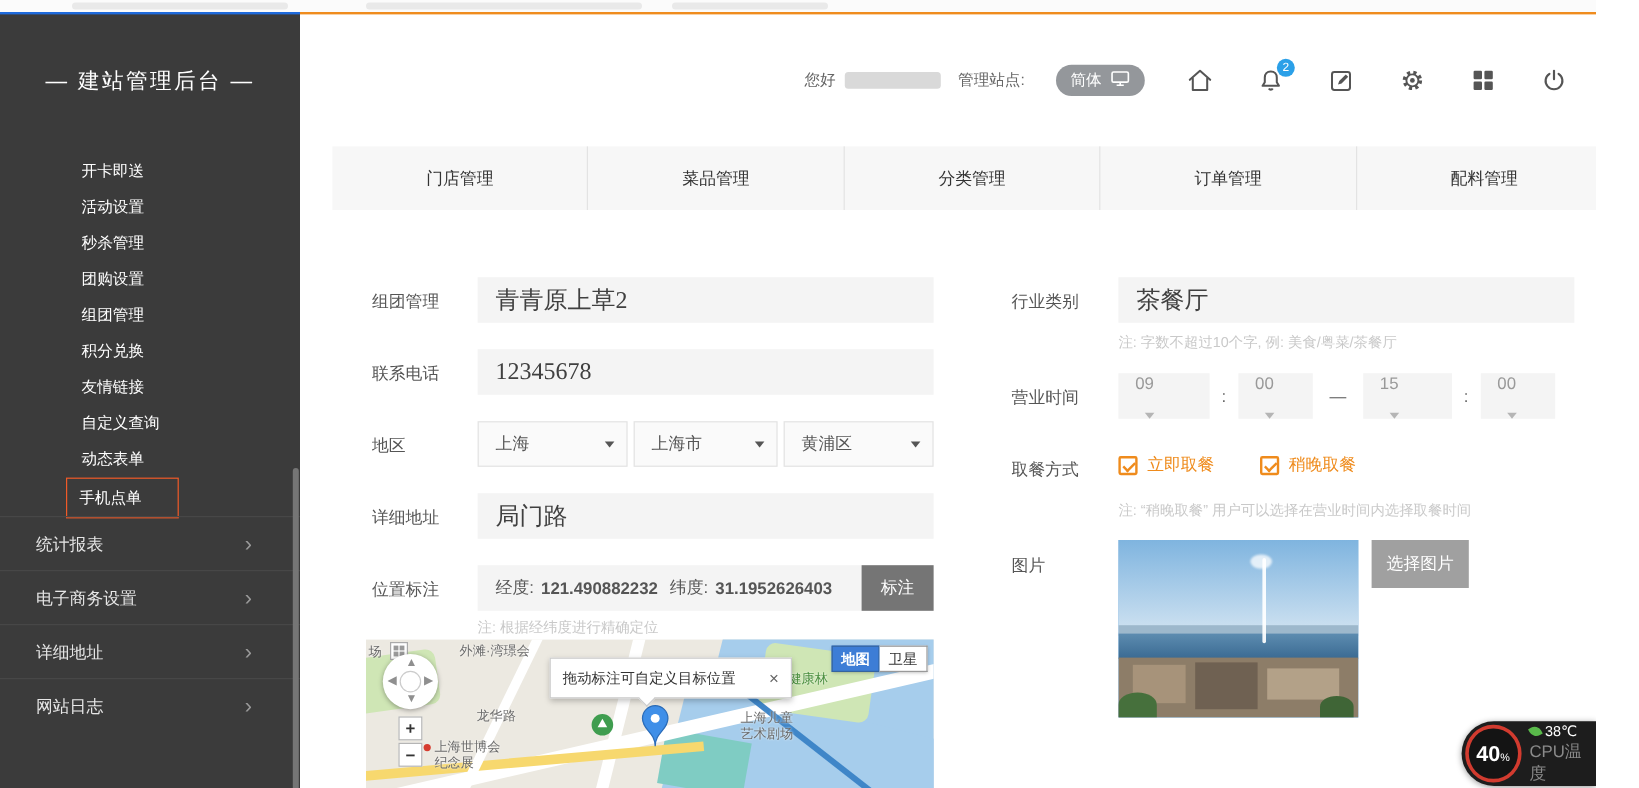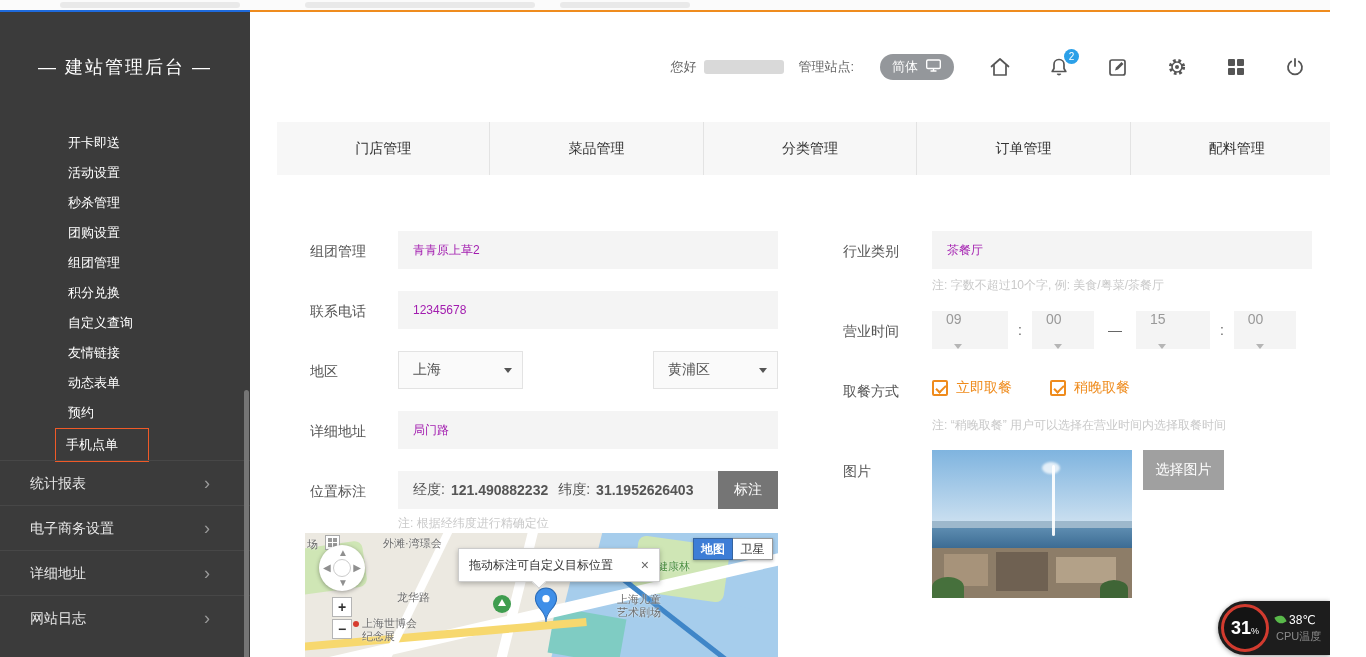--- a/index.html
+++ b/index.html
@@ -41,21 +41,21 @@
 
   
   .tabs { margin:0 23px 0 27px; height:53px; background:#f7f7f7; display:flex; }
   .tab { flex:1; display:flex; align-items:center; justify-content:center; font-size:14px; color:#333; cursor:pointer; border-left:1px solid #e3e3e3; }
   .tab:first-child { border-left:none; }
 
   
   .form { position:relative; height:484px; }
   .lbl { position:absolute; font-size:14px; color:#555; white-space:nowrap; }
   .note { position:absolute; font-size:12px; color:#c9c9c9; white-space:nowrap; }
-  .input { position:absolute; height:38px; background:#f4f4f4; border:none; color:#a21caf; font-size:12px; padding:0 15px; font-family:Liberation Sans, sans-serif; outline:none; }
+  .input { position:absolute; height:38px; background:#f4f4f4; border:none; color:#404040; font-size:20px; padding:0 15px; font-family:Liberation Serif, serif; outline:none; }
 
   .rsel { position:absolute; height:38px; background:#fafafa; border:1px solid #e3e3e3; display:flex; align-items:center; justify-content:space-between; padding:0 10px 0 14px; font-size:14px; color:#555; cursor:pointer; }
   .dcaret { width:0; height:0; border-left:4px solid transparent; border-right:4px solid transparent; border-top:5px solid #555; }
 
   .locbox { position:absolute; left:148px; top:296px; width:380px; height:38px; background:#f4f4f4; display:flex; align-items:center; padding-left:15px; font-size:14px; color:#555; }
   .locbox .v { margin:0 10px 0 6px;font-weight:bold; }
   .mark-btn { position:absolute; right:0; top:0; width:60px; height:38px; background:#757575; color:#fff; border:none; font-size:14px; cursor:pointer; font-family:inherit; }
 
   .hours { position:absolute; left:682px; top:136px; display:flex; align-items:center; gap:10px; }
   .tsel { height:38px; background:#f4f4f4; display:flex; align-items:flex-start; justify-content:space-between; padding:0 10px 0 14px; font-size:14px; color:#999; cursor:pointer;flex-direction:column; }
@@ -127,21 +127,21 @@
   .vthumb { position:absolute; left:1px; top:12px; width:8px; height:100px; background:#c9c9c9; border-radius:4px; }
 
   
   .cpu { position:absolute; right:0; bottom:2px; width:112px; height:54px; background:#1d1d1d; border-radius:28px 0 0 28px; display:flex; align-items:center; padding-left:3px; gap:7px; z-index:50; box-shadow:0 1px 5px rgba(0,0,0,.4); }
   .gauge { width:48px; height:48px; border-radius:50%; background:#141414; border:3px solid #d23b2f; display:flex; align-items:flex-end; justify-content:center; padding-bottom:12px; color:#fff; }
   .gauge .pct { font-size:18px; font-weight:bold; line-height:18px; }
   .gauge .unit { font-size:9px; line-height:11px; }
   .cpu .info { display:flex; flex-direction:column; gap:2px; }
   .cpu .temp-row { display:flex; align-items:center; gap:4px; color:#fff; font-size:12px; }
   .leaf { width:9px; height:9px; background:#59b94a; border-radius:0 70% 0 70%; transform:rotate(-30deg); }
-  .cpu .cpulbl { font-size:11px; color:#8a8a8a;text-align:center; }
+  .cpu .cpulbl { font-size:14px; color:#8a8a8a; }
 </style>
 </head>
 <body>
 
 <div class="screen">
 
   <div class="browser-strip">
     <div class="hint h1"></div>
     <div class="hint h2"></div>
     <div class="hint h3"></div>
@@ -149,24 +149,23 @@
 
   <aside class="sidebar">
     <div class="side-title">— 建站管理后台 —</div>
     <nav class="menu">
       <div class="menu-item">开卡即送</div>
       <div class="menu-item">活动设置</div>
       <div class="menu-item">秒杀管理</div>
       <div class="menu-item">团购设置</div>
       <div class="menu-item">组团管理</div>
       <div class="menu-item">积分兑换</div>
+      <div class="menu-item">友情链接</div>
       <div class="menu-item">自定义查询</div>
-      <div class="menu-item">友情链接</div>
       <div class="menu-item">动态表单</div>
-      <div class="menu-item">预约</div>
       <div class="menu-item active">
         <span class="active-box">手机点单</span>
       </div>
     </nav>
     <div class="sections">
       <div class="section">
         <span>统计报表</span>
         <span class="chev">›</span>
       </div>
       <div class="section">
@@ -258,20 +257,24 @@
       <input class="input" style="left: 148px; top: 56px; width: 380px;" readonly="" value="青青原上草2">
 
       <span class="lbl" style="left:60px;top:128px">联系电话</span>
       <input class="input" style="left: 148px; top: 116px; width: 380px;" readonly="" value="12345678">
 
       <span class="lbl" style="left:60px;top:188px">地区</span>
       <div class="rsel" style="left:148px;top:176px;width:125px">
         <span>上海</span>
         <span class="dcaret"></span>
       </div>
+      <div class="rsel" style="left:278px;top:176px;width:120px">
+        <span>上海市</span>
+        <span class="dcaret"></span>
+      </div>
       <div class="rsel" style="left:403px;top:176px;width:125px">
         <span>黄浦区</span>
         <span class="dcaret"></span>
       </div>
 
       <span class="lbl" style="left:60px;top:248px">详细地址</span>
       <input class="input" style="left: 148px; top: 236px; width: 380px;" readonly="" value="局门路">
 
       <span class="lbl" style="left:60px;top:308px">位置标注</span>
       <div class="locbox">
@@ -402,21 +405,21 @@
 
     </div>
 
     <div class="vscroll">
       <div class="vthumb"></div>
     </div>
   </main>
 
   <div class="cpu">
     <div class="gauge">
-      <span class="pct">31</span>
+      <span class="pct">40</span>
       <span class="unit">%</span>
     </div>
     <div class="info">
       <span class="temp-row">
         <span class="leaf"></span>
         <span>38℃</span>
       </span>
       <span class="cpulbl">CPU温度</span>
     </div>
   </div>

